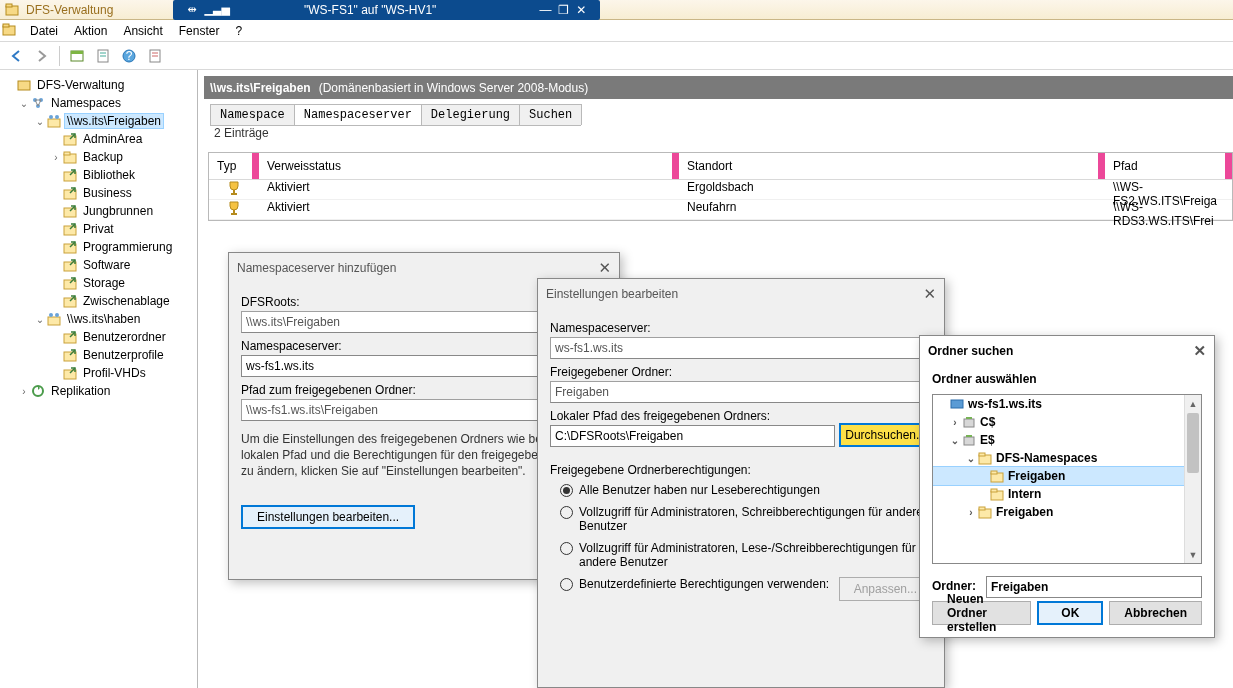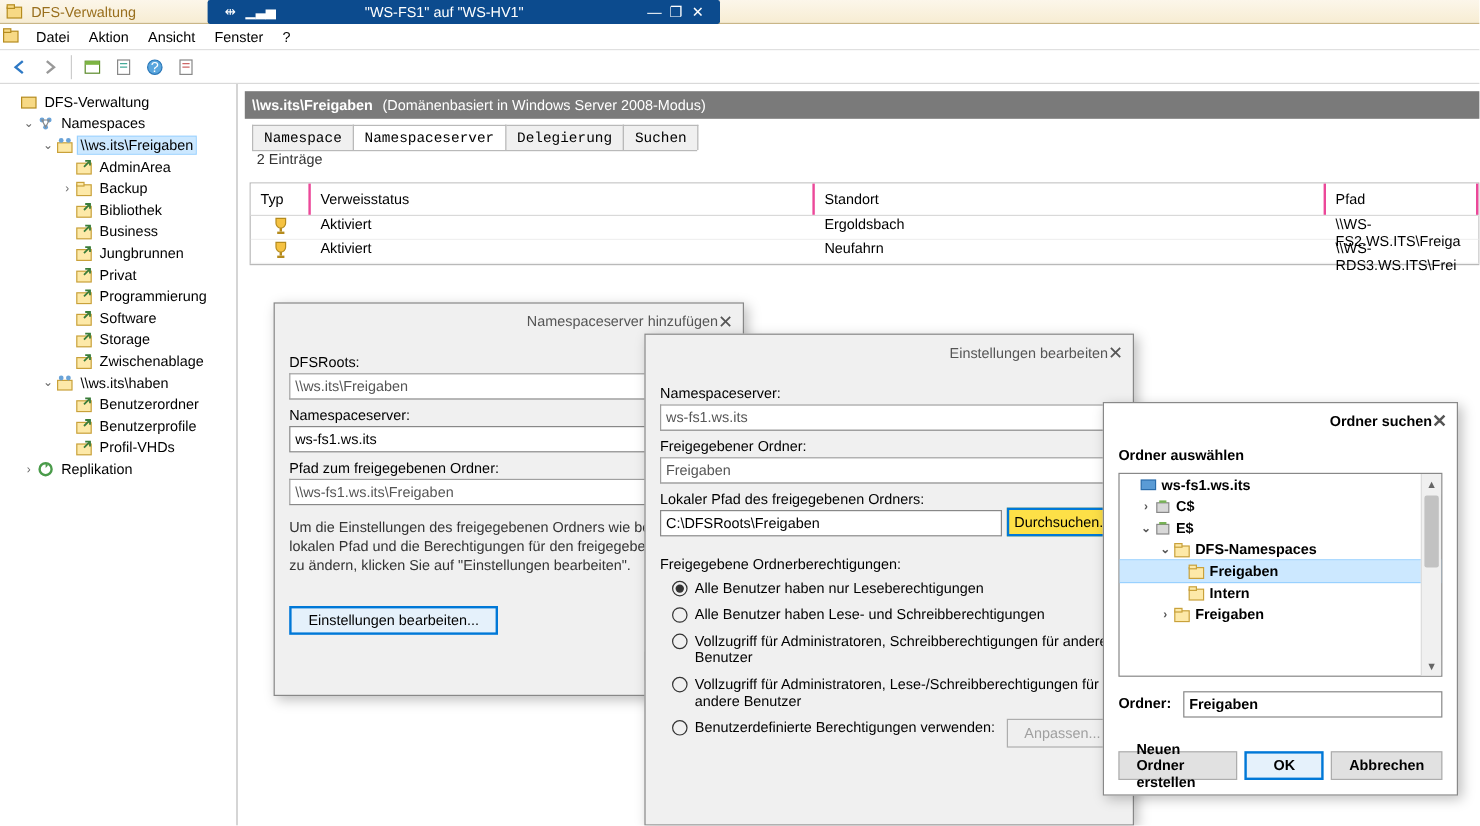--- a/index.html
+++ b/index.html
@@ -39,29 +39,29 @@
   
   
   .tabs { position: absolute; top: 104px; left: 210px; display: flex; border-bottom: 1px solid #b9b9b9; }
   .tab { padding: 3px 9px; border: 1px solid #b9b9b9; border-bottom: none; background: #f0f0f0; margin-right: -1px; cursor: default; font-family: Liberation Mono, monospace; }
   .tab.active { background: #fff; position: relative; z-index: 1; }
   .entries { position: absolute; top: 126px; left: 214px; color: #333; }
   
   
   .table { position: absolute; top: 152px; left: 208px; right: 0; border: 1px solid #b9b9b9; }
   .thead { display: flex; background: #fff; border-bottom: 1px solid #d9d9d9; }
-  .thead .th { padding: 6px 8px; border-right: 2px solid #ec4899; }
+  .thead .th { padding: 6px 8px; border-right: 7px solid #ec4899; }
   .trow { display: flex; border-bottom: 1px solid #f0f0f0; height: 20px; align-items: flex-start; }
   .trow .td { padding: 0 8px; }
   .c1{width:50px}.c2{width:420px}.c3{width:426px}.c4{flex:1}
   .c1i { display: inline-flex; align-items: center; justify-content: center; width: 100%; }
   
   
   .dialog { position: absolute; background: #f0f0f0; border: 1px solid #888; box-shadow: 3px 3px 10px rgba(0,0,0,0.25); }
-  .dlg-title { height: 30px; display: flex; align-items: center; padding: 0 8px; color: #555; justify-content: flex-end; }
+  .dlg-title { height: 30px; display: flex; align-items: center; padding: 0 8px; color: #555; justify-content: space-between; }
   .dlg-title .close { font-size: 15px; cursor: default; color:#555 }
   .dlg-body { padding: 6px 12px 12px 12px; }
   .lbl { display: block; margin-top: 6px; }
   .fld { width: 100%; height: 22px; border: 1px solid #888; background: #fff; padding: 1px 4px; margin-top: 2px; display: flex; align-items: center; }
   .fldro { border-top-color:#a0a0a0; border-left-color:#a0a0a0; background:#fff; color:#555 }
   .row { display: flex; gap: 4px; align-items: flex-end; }
   .btn { height: 24px; padding: 0 14px; background: #e1e1e1; border: 1px solid #adadad; cursor: default; display: inline-flex; align-items: center; justify-content: center; }
   .btn.primary { border: 2px solid #0078d7; background: #e5f1fb; padding: 0 22px; }
   .btn.disabled { color: #a0a0a0; background: #efefef; }
   .radio-row { display: flex; align-items: flex-start; gap: 6px; margin: 6px 0 8px 10px; }
@@ -447,24 +447,20 @@
       <div class="fld" style="flex:1">C:\DFSRoots\Freigaben</div>
       <div class="btn" style="border:2px solid #0078d7;background:#fde047;padding:0 4px">Durchsuchen...</div>
     </div>
     <div style="margin-top:16px">Freigegebene Ordnerberechtigungen:</div>
     <div class="radio-row">
         <span class="r checked"></span>
         <span>Alle Benutzer haben nur Leseberechtigungen</span>
       </div>
     <div class="radio-row">
         <span class="r"></span>
-        <span>Alle Benutzer haben Lese- und Schreibberechtigungen</span>
-      </div>
-    <div class="radio-row">
-        <span class="r"></span>
         <span>Vollzugriff für Administratoren, Schreibberechtigungen für andere Benutzer</span>
       </div>
     <div class="radio-row">
         <span class="r"></span>
         <span>Vollzugriff für Administratoren, Lese-/Schreibberechtigungen für andere Benutzer</span>
       </div>
     <div class="radio-row">
         <span class="r"></span>
         <span>Benutzerdefinierte Berechtigungen verwenden:</span>
       <div class="btn disabled" style="margin-left:auto">Anpassen...</div>
@@ -550,19 +546,19 @@
       <div class="fscroll">
           <div class="ar">▲</div>
           <div class="thumb"></div>
           <div class="ar" style="position:absolute;bottom:0;left:0;right:0">▼</div>
         </div>
     </div>
     <div class="row" style="margin-top:10px;align-items:center">
       <span style="width:50px">Ordner:</span>
       <div class="fld" style="flex:1">Freigaben</div>
     </div>
-    <div class="row" style="margin-top:28px;justify-content:space-between;gap:6px">
+    <div class="row" style="margin-top:3px;justify-content:space-between;gap:6px">
       <div class="btn">Neuen Ordner erstellen</div>
       <div class="btn primary">OK</div>
       <div class="btn">Abbrechen</div>
     </div>
   </div>
 </div>
 
 </body></html>

